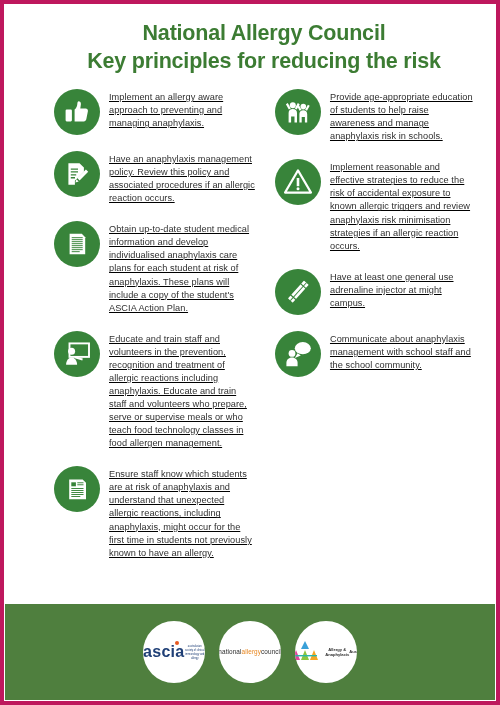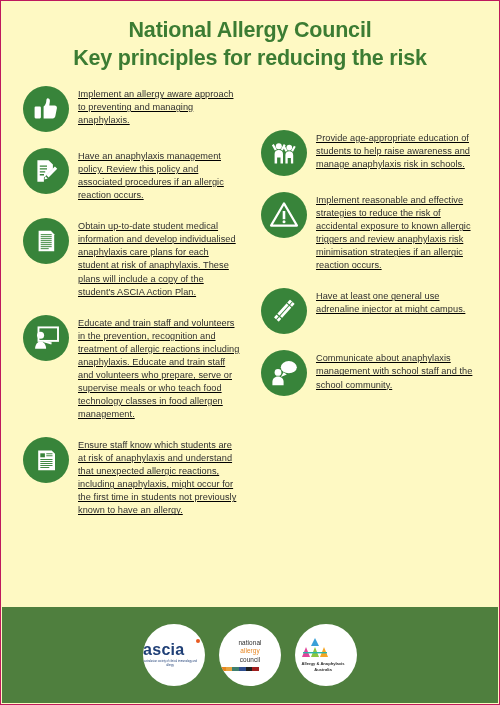--- a/index.html
+++ b/index.html
@@ -10,24 +10,25 @@
   body {
     width: 500px;
     height: 705px;
     overflow: hidden;
     font-family: "Liberation Sans", sans-serif;
   }
   #poster {
     position: relative;
     width: 500px;
     height: 705px;
-    background: #fef9c3;
+    background: #ffffff;
     box-sizing: border-box;
-    border: 1px solid #be185d;
+    border: 4px solid #be185d;
     overflow: hidden;
+    padding-left: 28px;
   }
   
   .header {
     padding: 16px 26px 6px 26px;
     text-align: center;
   }
   .header h1 {
     margin: 0;
     color: #3c7c33;
     font-size: 21.5px;
@@ -44,21 +45,21 @@
     padding: 8px 22px 0 22px;
     box-sizing: border-box;
     gap: 10px;
     text-decoration: underline;
   }
   .col {
     width: 50%;
     box-sizing: border-box;
   }
   .col-left { padding-right: 4px; }
-  .col-right { padding-left: 6px; margin-top: 44px; }
+  .col-right { padding-left: 6px; }
 
   .item {
     display: flex;
     align-items: flex-start;
     margin-bottom: 16px;
   }
   .badge {
     flex: 0 0 auto;
     width: 46px;
     height: 46px;
@@ -92,21 +93,21 @@
     align-items: center;
     justify-content: center;
     gap: 14px;
   }
   .logo {
     width: 62px;
     height: 62px;
     border-radius: 50%;
     background: #ffffff;
     display: flex;
-    flex-direction: column;
+    align-items: center;
     justify-content: center;
     overflow: hidden;
   }
   
   .ascia-word {
     font-size: 16px;
     font-weight: bold;
     color: #1f3f76;
     letter-spacing: 0.3px;
     line-height: 1;

